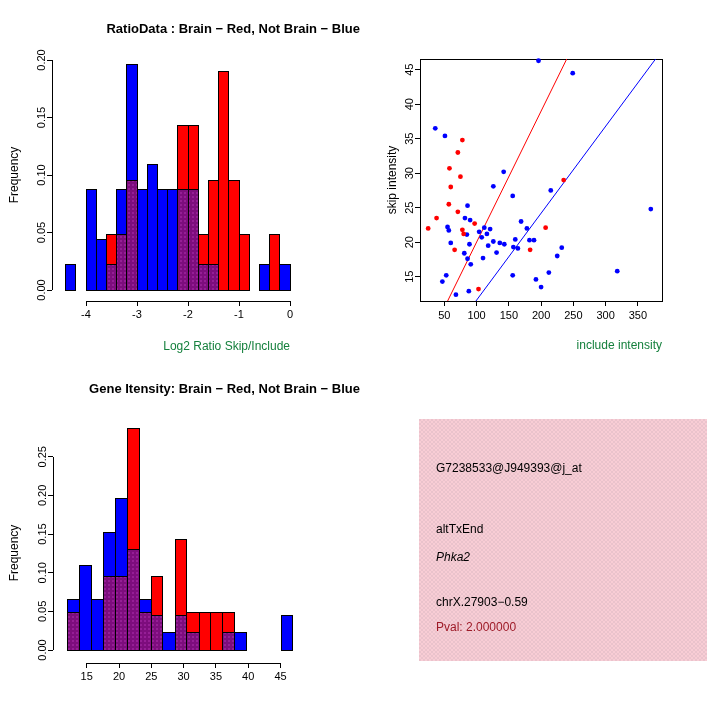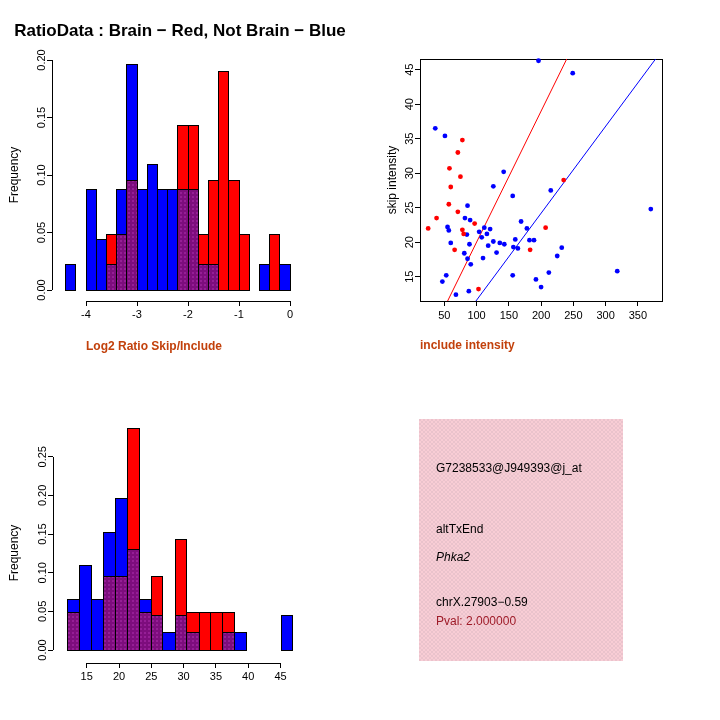--- a/index.html
+++ b/index.html
@@ -1,28 +1,28 @@
 <!DOCTYPE html>
 <html><head>
 <meta charset="utf-8">
 <style>
   html,body{margin:0;padding:0;background:#fff;}
   #root{position:relative;width:720px;height:720px;background:#fff;overflow:hidden;
         font-family:"Liberation Sans",sans-serif;}
   .panel{position:absolute;width:360px;height:360px;}
   #p-tl{left:0;top:0;} #p-tr{left:360px;top:0;} #p-bl{left:0;top:360px;} #p-br{left:360px;top:360px;}
   .panel svg{position:absolute;left:0;top:0;}
-  .title{position:absolute;top:21px;left:0;width:360px;text-align:center;
-         font-size:17px;font-weight:bold;color:#000;white-space:nowrap;}
-  .xlabel{position:absolute;font-size:12px;color:#c2410c;text-align:left;white-space:nowrap;font-weight:bold;}
+  .title{position:absolute;top:21px;left:0;width:360px;text-align:right;
+         font-size:13px;font-weight:bold;color:#000;white-space:nowrap;}
+  .xlabel{position:absolute;font-size:12px;color:#15803d;text-align:right;white-space:nowrap;}
   .vlabel{position:absolute;width:120px;height:14px;font-size:12px;color:#000;text-align:center;
           transform:rotate(-90deg);white-space:nowrap;}
   svg text{font-family:"Liberation Sans",sans-serif;fill:#000;}
   svg .tick{font-size:11px;}
-  .infobox{position:absolute;left:59px;top:59px;width:204px;height:242px;}
+  .infobox{position:absolute;left:59px;top:59px;width:288px;height:242px;}
   .il{position:absolute;left:17px;font-size:12px;color:#000;white-space:nowrap;}
 </style>
 </head>
 <body>
 
 <div id="root">
 
   <div class="panel" id="p-tl">
     <div class="title">RatioData : Brain − Red, Not Brain − Blue</div>
     <div class="vlabel" style="left:-46px;top:168px;">Frequency</div>
@@ -184,20 +184,21 @@
         <circle cx="103.65899999999999" cy="233.92" r="2.4" fill="#FF0000"></circle>
         <circle cx="114.6291" cy="223.57" r="2.4" fill="#FF0000"></circle>
         <circle cx="118.5009" cy="289.12" r="2.4" fill="#FF0000"></circle>
         <circle cx="170.1249" cy="249.79" r="2.4" fill="#FF0000"></circle>
         <circle cx="185.6121" cy="227.70999999999998" r="2.4" fill="#FF0000"></circle>
         <circle cx="203.6805" cy="180.09999999999997" r="2.4" fill="#FF0000"></circle>
       </svg>
   </div>
 
   <div class="panel" id="p-bl">
+    <div class="title">Gene Itensity: Brain − Red, Not Brain − Blue</div>
     <div class="vlabel" style="left:-46px;top:186px;">Frequency</div>
     <svg id="svg-hist2" width="360" height="360">
         <defs>
           <pattern id="svg-hist2-purple" width="4" height="4" patternUnits="userSpaceOnUse">
             <rect width="4" height="4" fill="#7D0D7D"></rect>
             <circle cx="1" cy="1" r="0.7" fill="#C23CC2"></circle>
           </pattern>
         </defs>
         <line x1="53" y1="96.75" x2="53" y2="290" stroke="#000000" shape-rendering="crispEdges"></line>
         <line x1="48" y1="290" x2="53" y2="290" stroke="#000000" shape-rendering="crispEdges"></line>
@@ -254,17 +255,17 @@
         <rect x="281.146" y="255.988" width="11.627999999999986" height="34.012" fill="#0000FF" stroke="#000000" shape-rendering="crispEdges"></rect>
       </svg>
   </div>
 
   <div class="panel" id="p-br">
     <div class="infobox" style="background: conic-gradient(rgb(248, 205, 213) 25%, rgb(234, 195, 204) 0deg, rgb(234, 195, 204) 50%, rgb(248, 205, 213) 0deg, rgb(248, 205, 213) 75%, rgb(234, 195, 204) 0deg) 0px 0px / 4px 4px;">
       <div class="il" style="top:42px;">G7238533@J949393@j_at</div>
       <div class="il" style="top:87px;margin-top:16px;">altTxEnd</div>
       <div class="il" style="top:131px;font-style:italic;">Phka2</div>
       <div class="il" style="top:176px;">chrX.27903−0.59</div>
-      <div class="il" style="top: 195px; color: rgb(158, 27, 40);">Pval: 2.000000</div>
+      <div class="il" style="top: 201px; color: rgb(158, 27, 40);">Pval: 2.000000</div>
     </div>
   </div>
 
 </div>
 
 </body></html>

